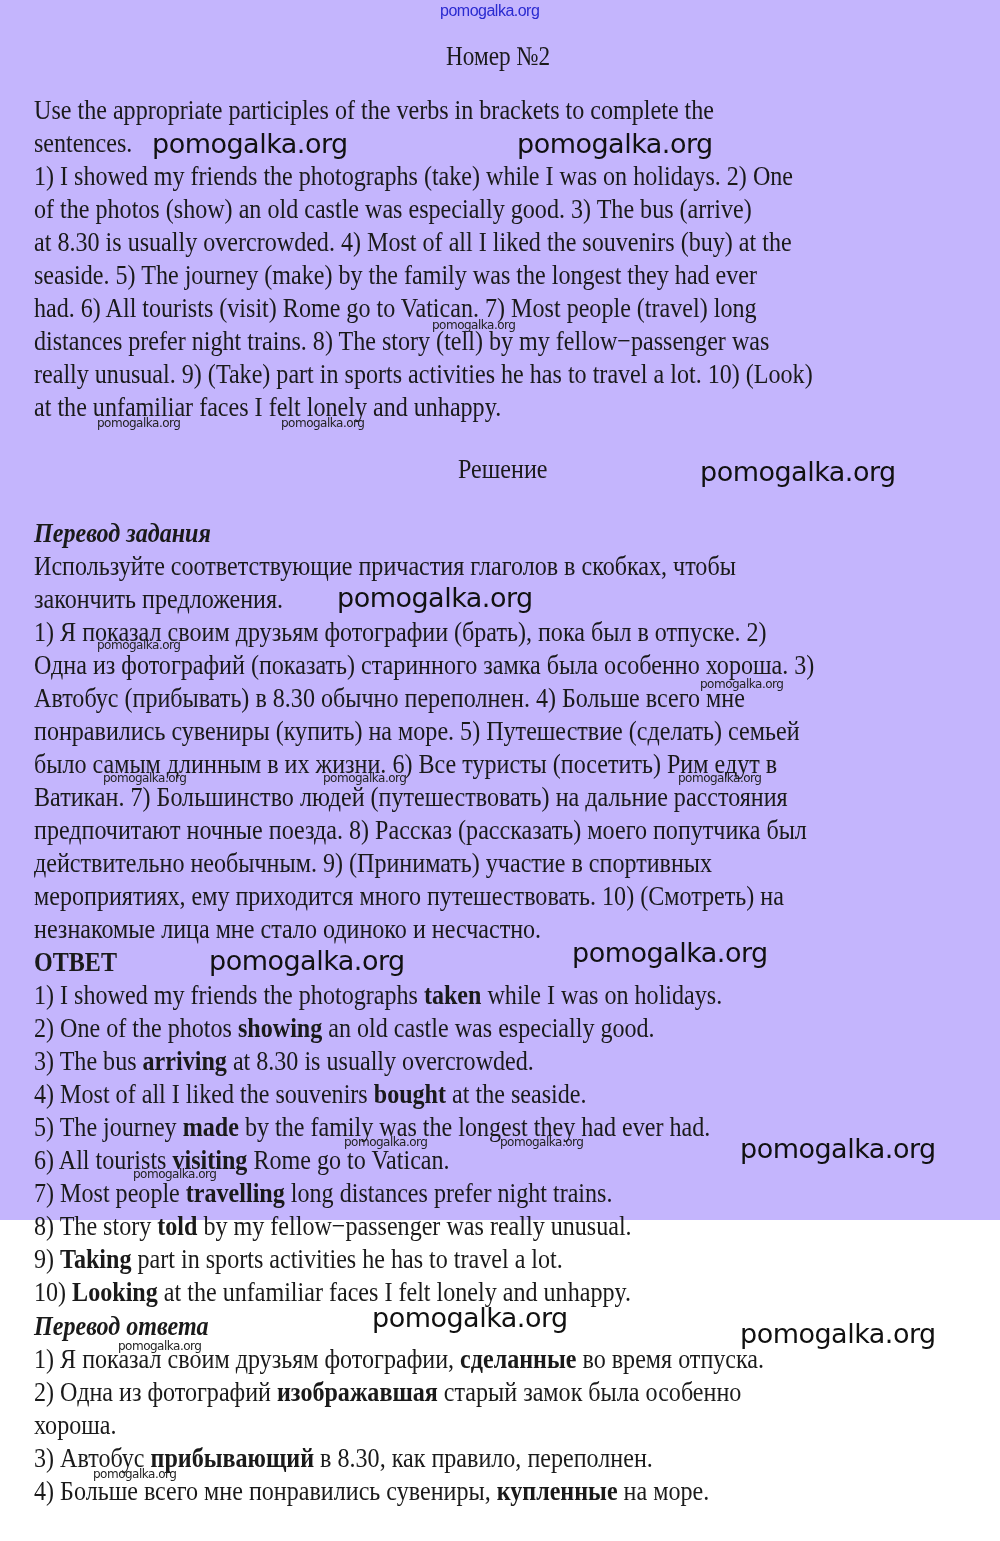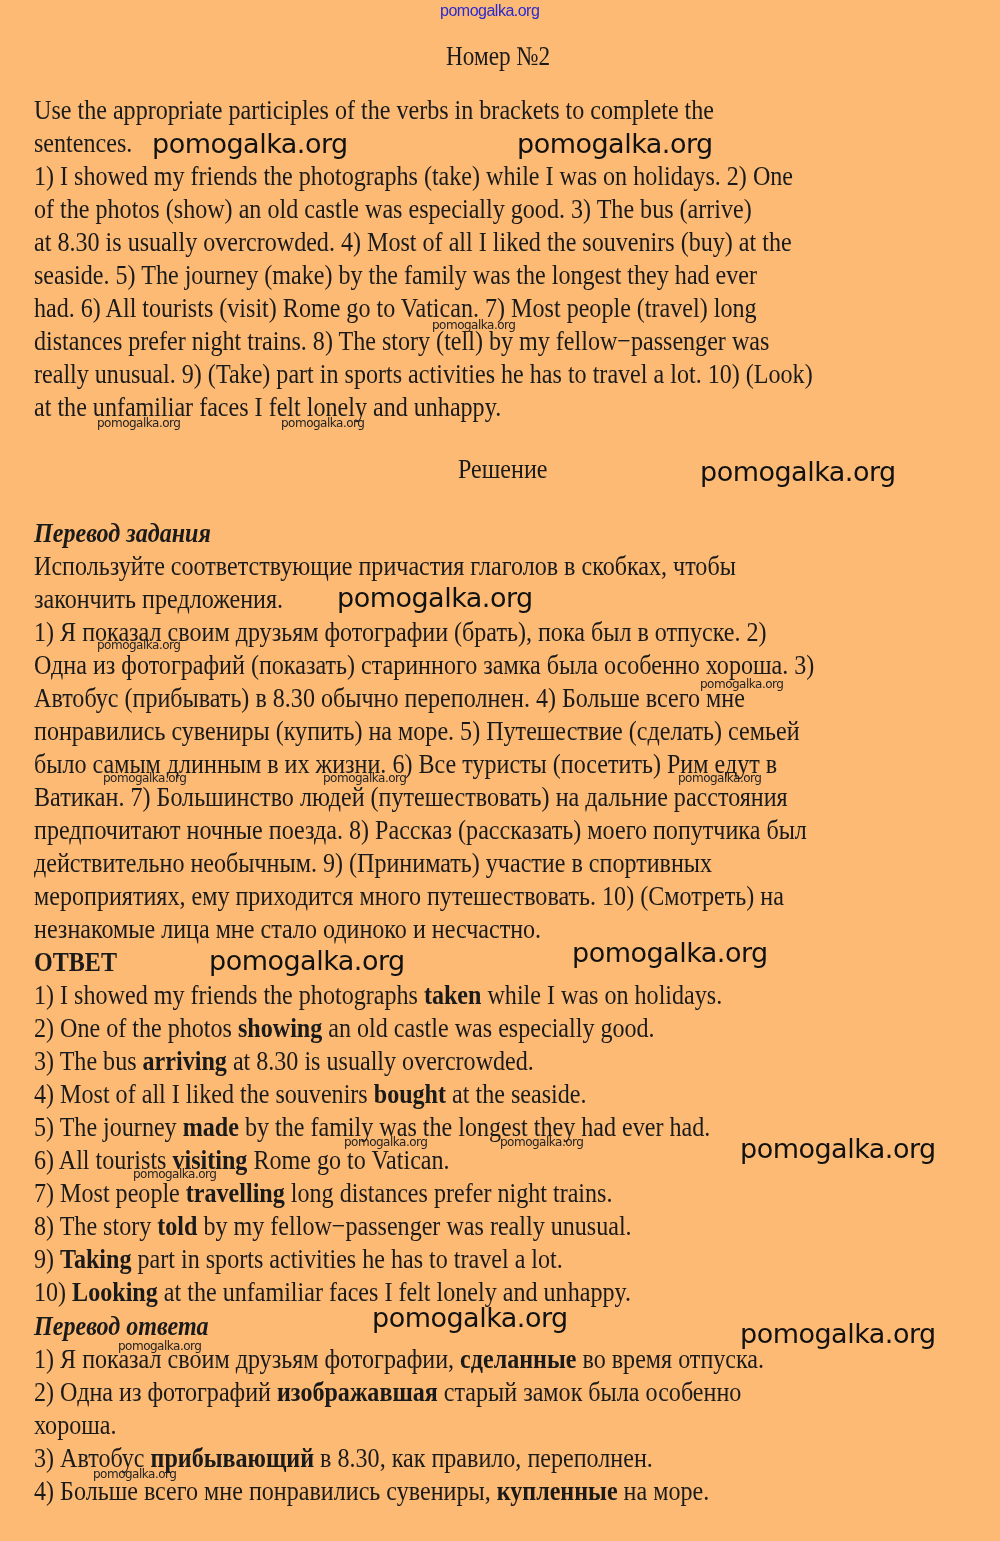--- a/index.html
+++ b/index.html
@@ -1,17 +1,17 @@
 <!DOCTYPE html>
 <html><head>
 <meta charset="utf-8">
 <style>
   html, body { margin: 0; padding: 0; background: #ffffff; }
   body { width: 1000px; height: 1541px; position: relative; overflow: hidden; }
-  .page { position: absolute; left: 0; top: 0; width: 1000px; height: 1541px; background: #fdba74; }
+  .page { position: absolute; left: 0; top: 0; width: 1000px; height: 1220px; background: #c4b5fd; }
   .t { position: absolute; font-family: "Liberation Serif", serif; color: #1a1a1a; white-space: nowrap; font-size: 28px; line-height: 33px; transform-origin: left top; }
   .narrow { transform: scaleX(0.86); }
   .title { font-size: 27px; }
   .site-header { position: absolute; left: 440px; top: 2px; font-family: "Liberation Sans", sans-serif; font-size: 16px; color: #2a2ad0; letter-spacing: -0.5px; }
   .wm { position: absolute; font-family: "DejaVu Sans", sans-serif; color: #111; white-space: nowrap; letter-spacing: -0.5px; }
   .wm-big { font-size: 27px; font-weight: normal; }
   .wm-small { font-size: 12px; color: #222; }
   .ital { font-style: italic; font-weight: bold; }
   b { font-weight: bold; }
   .heading-bold { font-weight: bold; }

